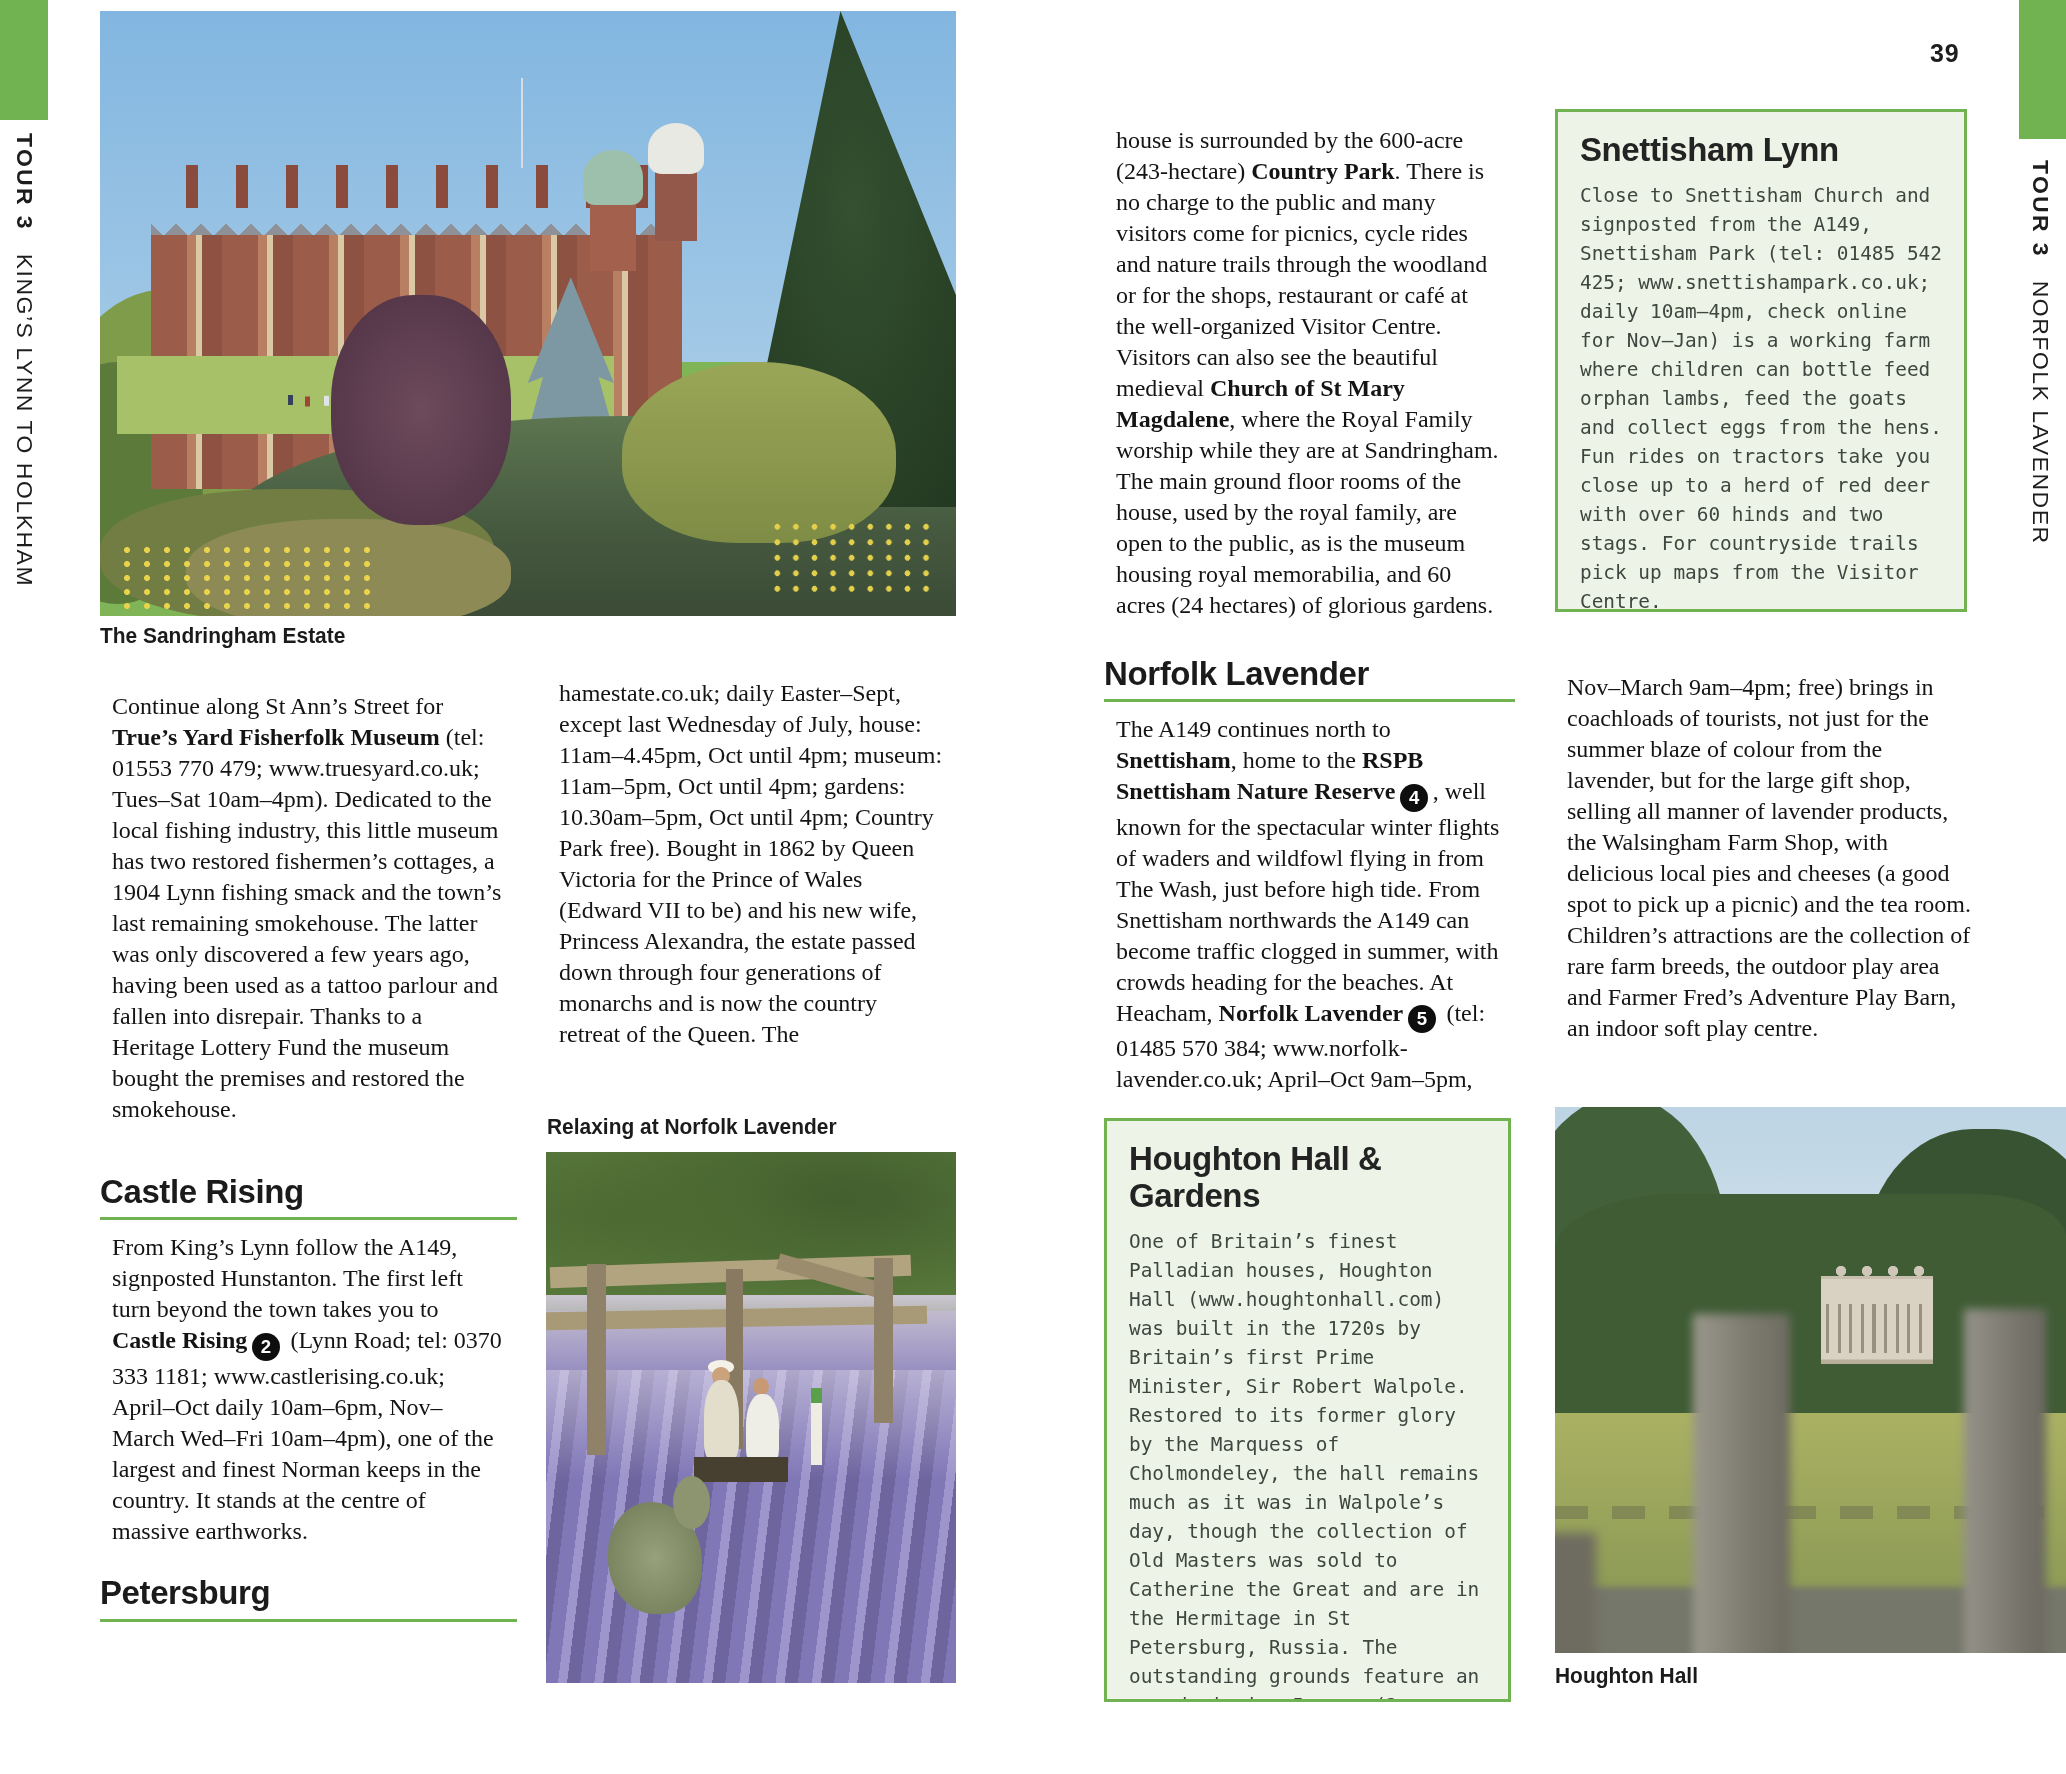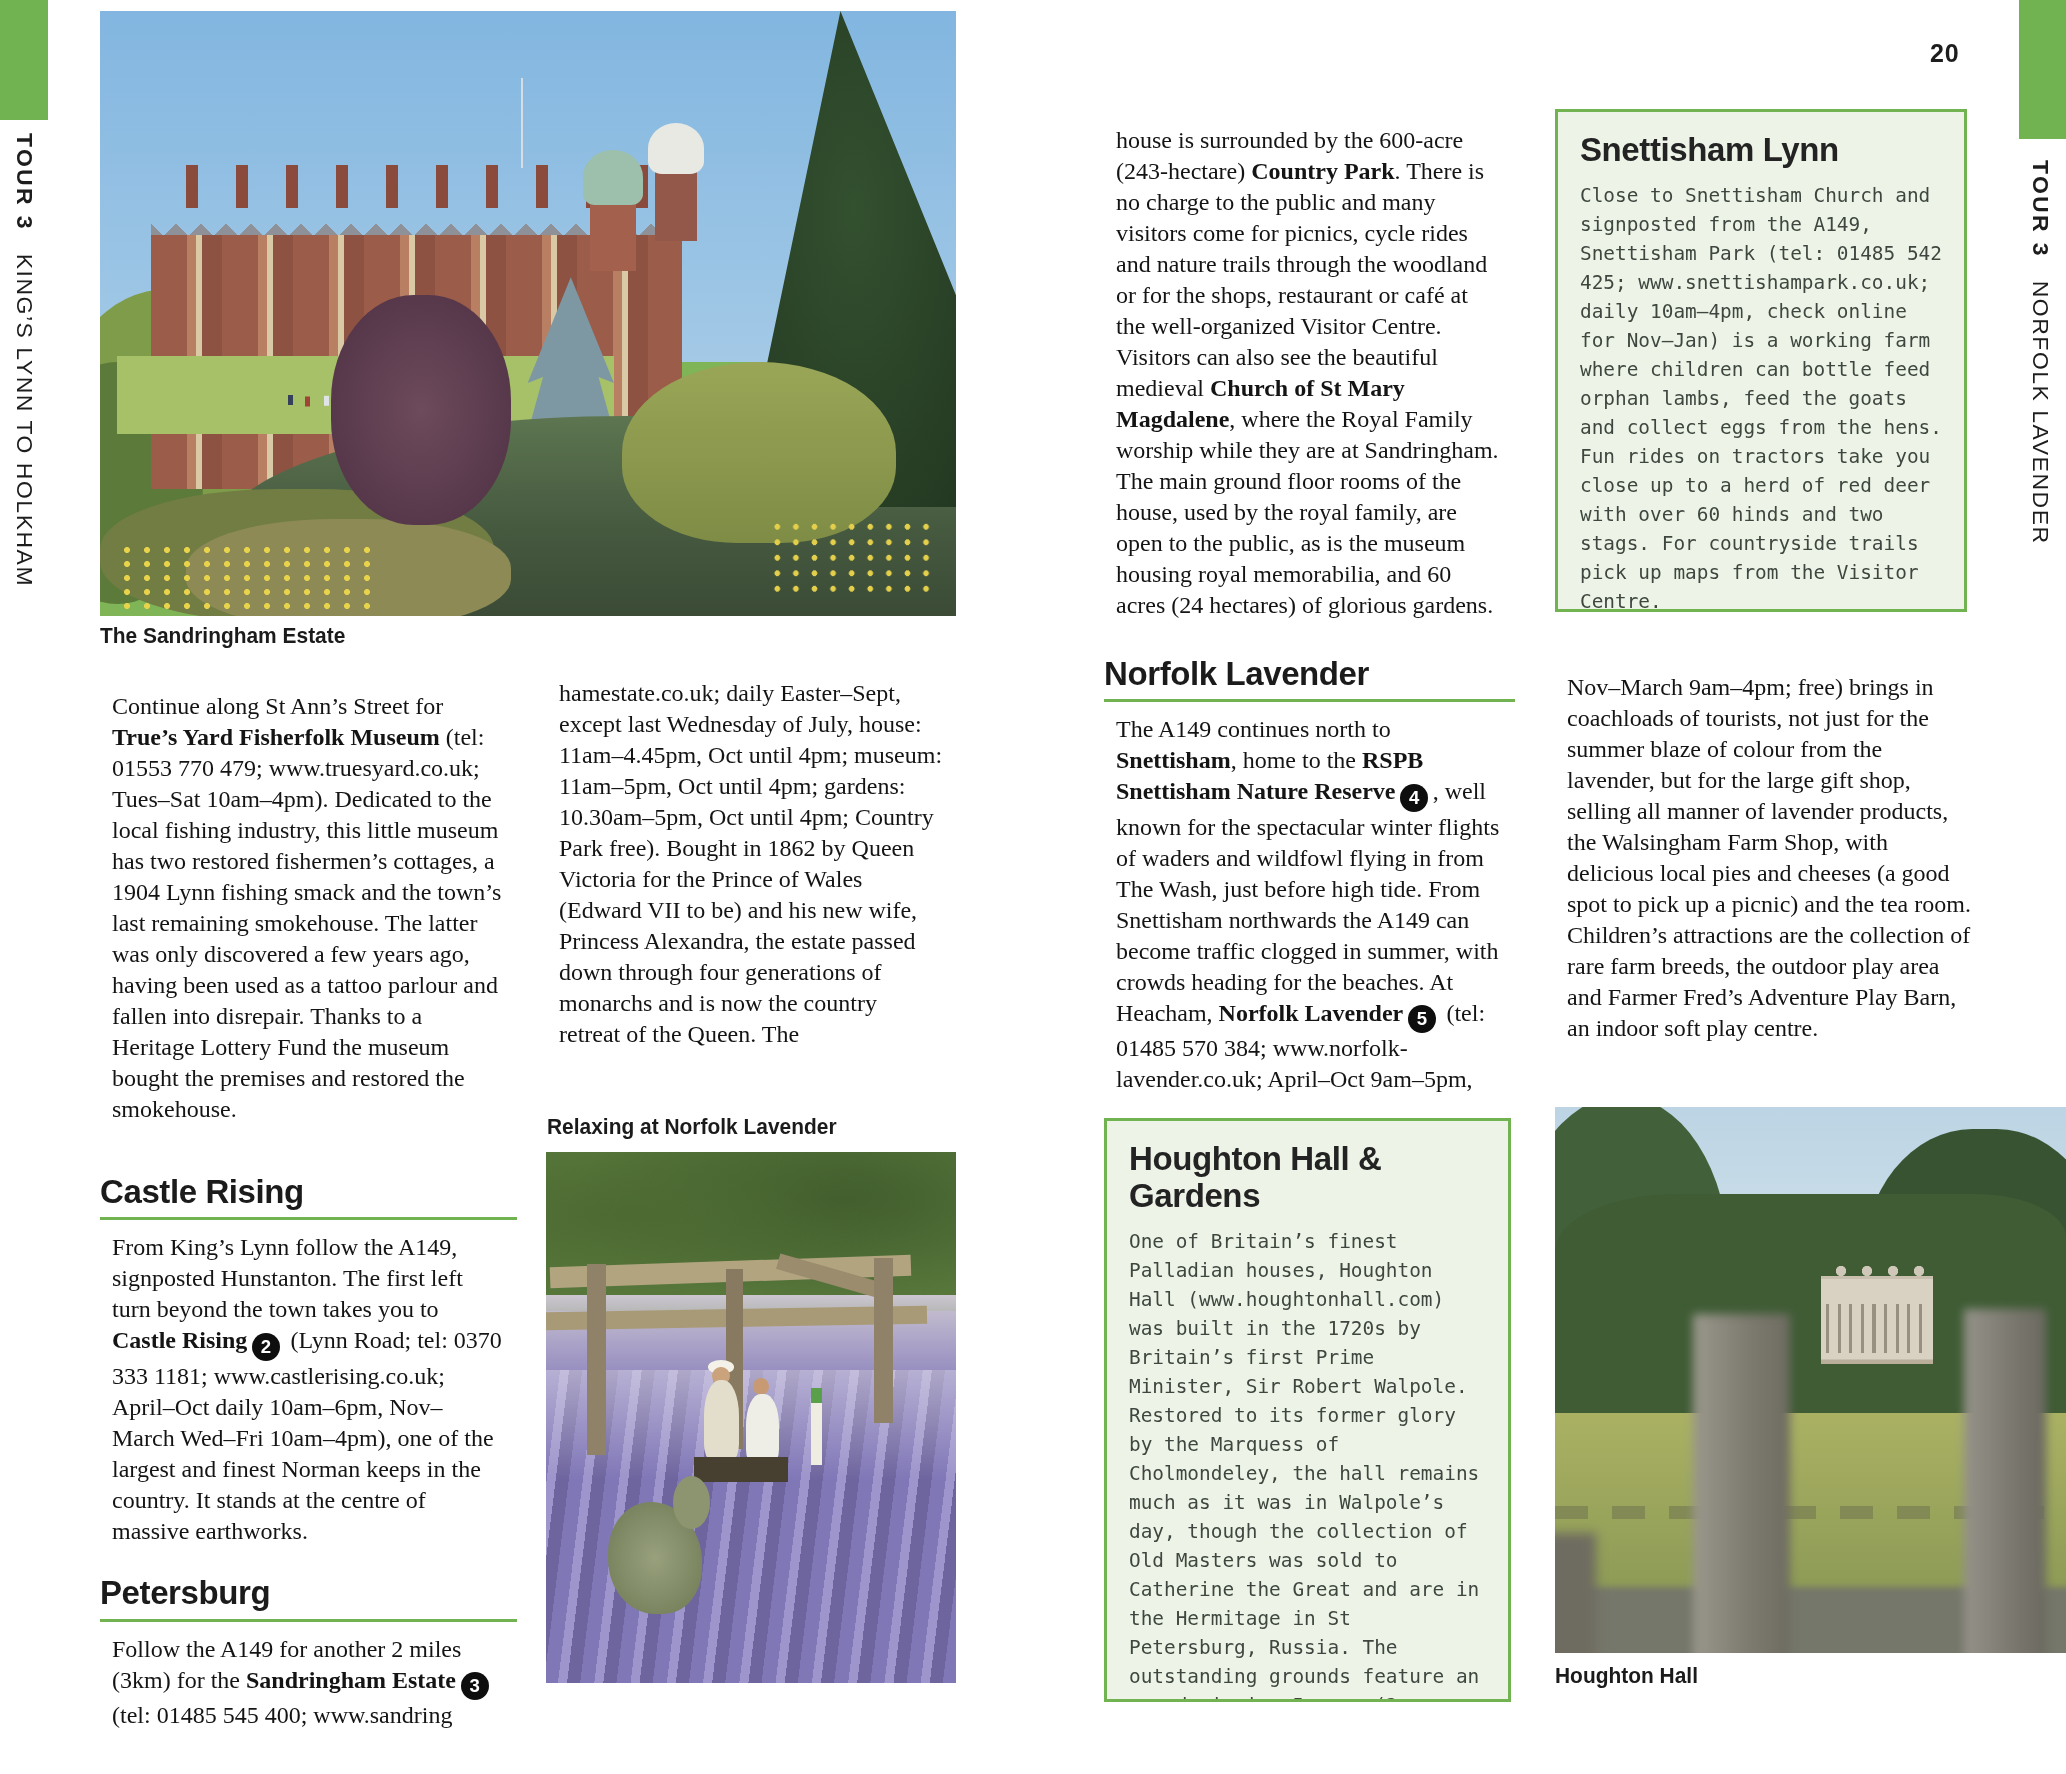--- a/index.html
+++ b/index.html
@@ -150,21 +150,21 @@
 <body>
 
 <div id="page">
 
   <div class="bar" style="left:0;top:0;width:48px;height:120px;"></div>
   <div class="vlabel" style="left:11px;top:133px;"><b>TOUR 3</b><span class="vgap"></span><span>KING’S LYNN TO HOLKHAM</span></div>
 
   <div class="bar" style="left:2019px;top:0;width:47px;height:139px;"></div>
   <div class="vlabel" style="left:2027px;top:160px;"><b>TOUR 3</b><span class="vgap"></span><span>NORFOLK LAVENDER</span></div>
 
-  <div id="page-number">20</div>
+  <div id="page-number">39</div>
 
   <div class="photo" id="photo-sandringham">
     <div class="p1-sky"></div>
     <div class="p1-trees-left"></div>
     <div class="p1-trees-left2"></div>
     <div class="p1-chimneys"></div>
     <div class="p1-gables"></div>
     <div class="p1-flagpole"></div>
     <div class="p1-mansion"></div>
     <div class="p1-tower-green"></div>
@@ -183,21 +183,20 @@
     <div class="p1-flowers-l"></div>
     <div class="p1-flowers-r"></div>
   </div>
   <div class="caption" style="left:100px;top:623px;">The Sandringham Estate</div>
 
   <div class="col" style="left:100px;top:679px;width:417px;">
     <p class="serif"><span>Continue along St Ann’s Street for </span><b>True’s Yard Fisherfolk Museum</b><span> (tel: 01553 770 479; www.truesyard.co.uk; Tues–Sat 10am–4pm). Dedicated to the local fishing industry, this little museum has two restored fishermen’s cottages, a 1904 Lynn fishing smack and the town’s last remaining smokehouse. The latter was only discovered a few years ago, having been used as a tattoo parlour and fallen into disrepair. Thanks to a Heritage Lottery Fund the museum bought the premises and restored the smokehouse.</span></p>
     <h2 class="heading" style="margin-top:50px;">Castle Rising</h2>
     <p class="serif"><span>From King’s Lynn follow the A149, signposted Hunstanton. The first left turn beyond the town takes you to </span><b>Castle Rising</b><span class="badge">2</span><span> (Lynn Road; tel: 0370 333 1181; www.castlerising.co.uk; April–Oct daily 10am–6pm, Nov–March Wed–Fri 10am–4pm), one of the largest and finest Norman keeps in the country. It stands at the centre of massive earthworks.</span></p>
     <h2 class="heading" style="margin-top:29.4px;">Petersburg</h2>
-    <p class="serif"><span>Follow the A149 for another 2 miles (3km) for the </span><b>Sandringham Estate</b><span class="badge">3</span><span> (tel: 01485 545 400; www.sandring</span></p>
   </div>
 
   <div class="col" style="left:547px;top:666px;width:408px;">
     <p class="serif">hamestate.co.uk; daily Easter–Sept, except last Wednesday of July, house: 11am–4.45pm, Oct until 4pm; museum: 11am–5pm, Oct until 4pm; gardens: 10.30am–5pm, Oct until 4pm; Country Park free). Bought in 1862 by Queen Victoria for the Prince of Wales (Edward VII to be) and his new wife, Princess Alexandra, the estate passed down through four generations of monarchs and is now the country retreat of the Queen. The</p>
   </div>
   <div class="caption" style="left:547px;top:1114px;">Relaxing at Norfolk Lavender</div>
 
   <div class="photo" id="photo-lavender">
     <div class="p2-trees"></div>
     <div class="p2-haze"></div>

